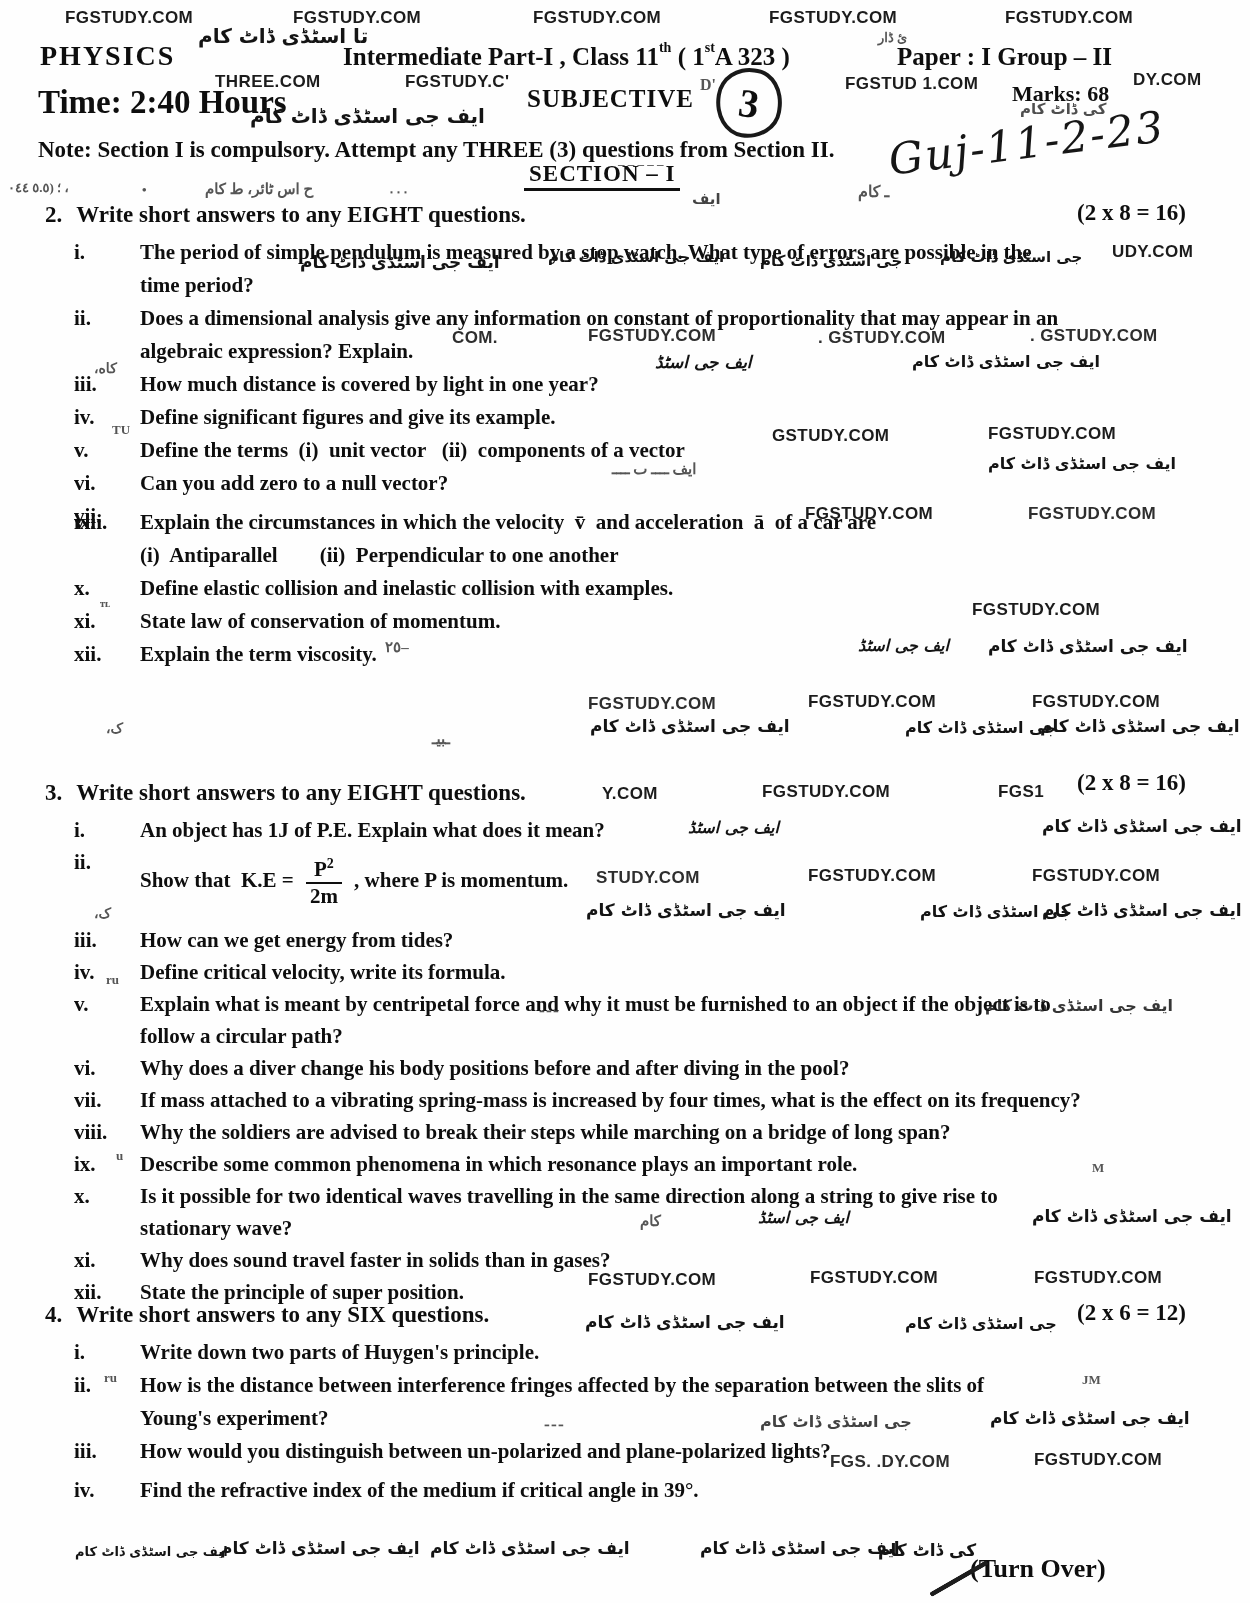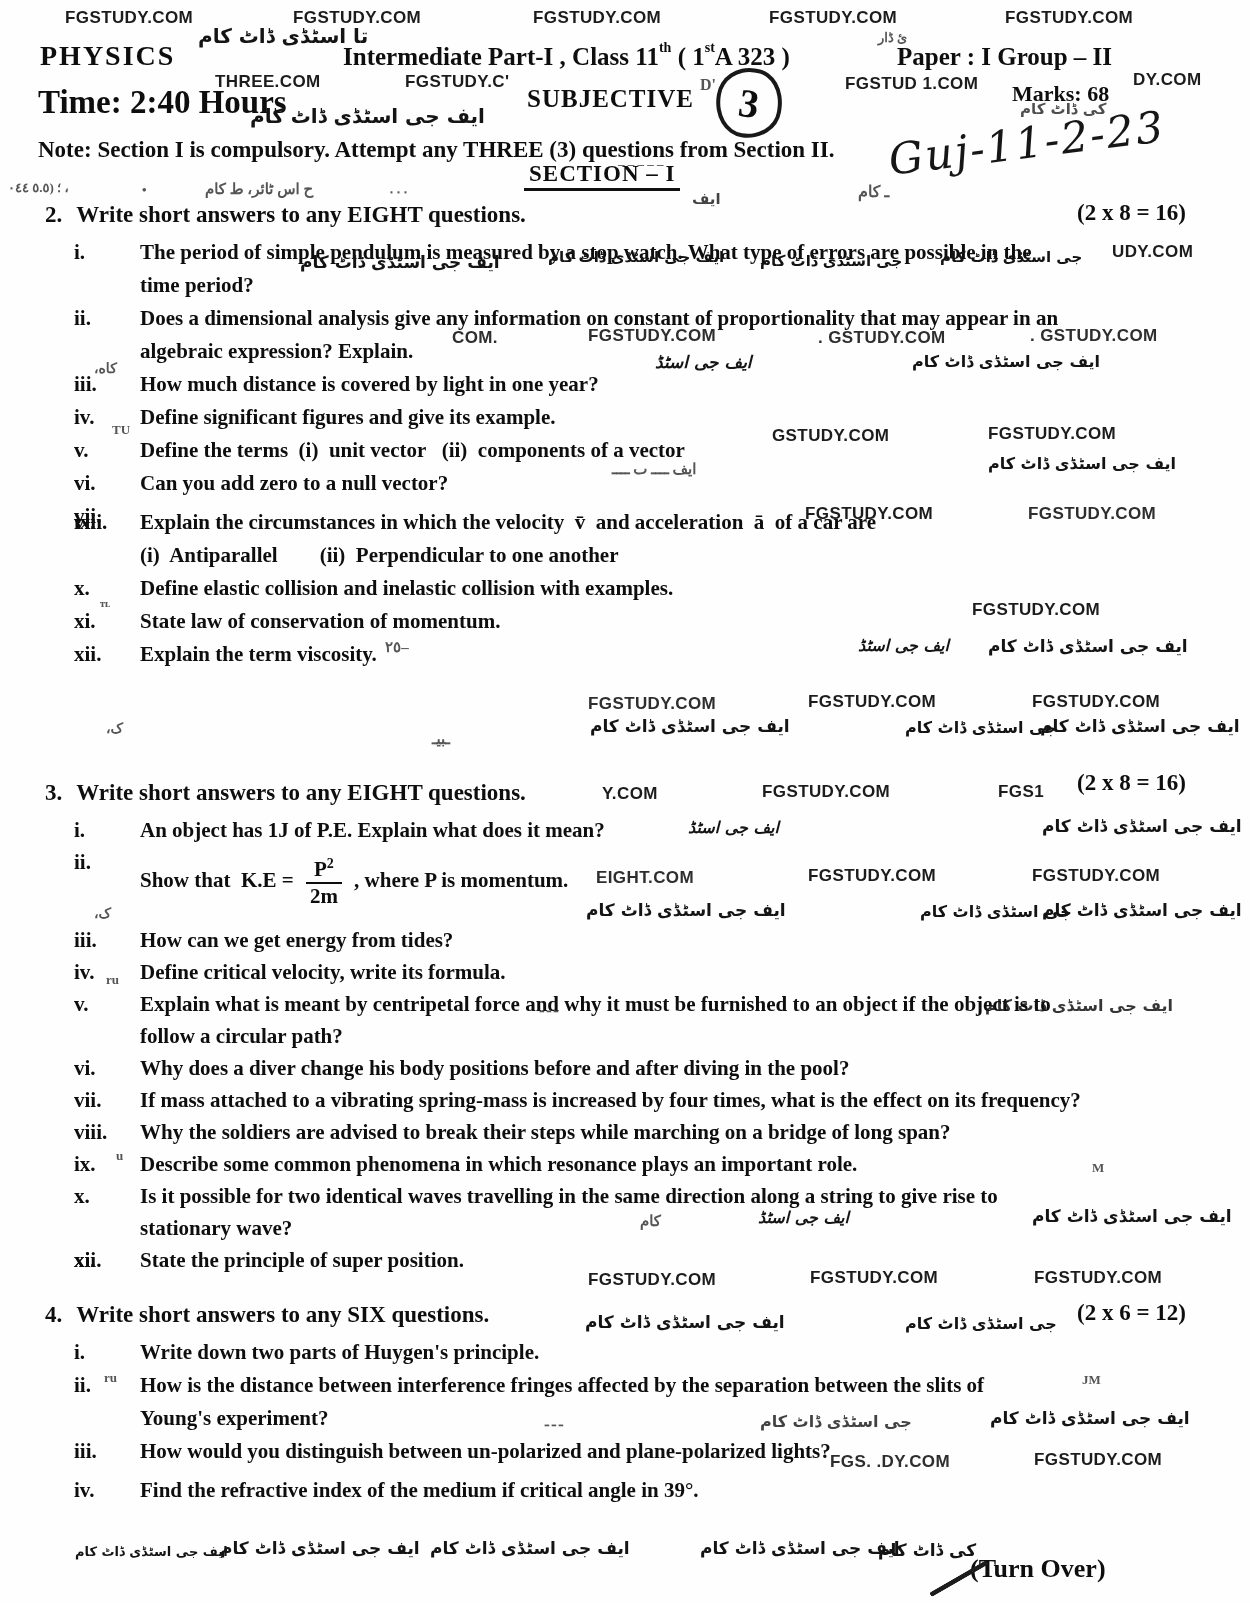--- a/index.html
+++ b/index.html
@@ -165,30 +165,30 @@
     <div class="item"><span class="rn">iii.</span><span>How can we get energy from tides?</span></div>
     <div class="item"><span class="rn">iv.</span><span>Define critical velocity, write its formula.</span></div>
     <div class="item"><span class="rn">v.</span><span>Explain what is meant by centripetal force and why it must be furnished to an object if the object is to
 follow a circular path?</span></div>
     <div class="item"><span class="rn">vi.</span><span>Why does a diver change his body positions before and after diving in the pool?</span></div>
     <div class="item"><span class="rn">vii.</span><span>If mass attached to a vibrating spring-mass is increased by four times, what is the effect on its frequency?</span></div>
     <div class="item"><span class="rn">viii.</span><span>Why the soldiers are advised to break their steps while marching on a bridge of long span?</span></div>
     <div class="item"><span class="rn">ix.</span><span>Describe some common phenomena in which resonance plays an important role.</span></div>
     <div class="item"><span class="rn">x.</span><span>Is it possible for two identical waves travelling in the same direction along a string to give rise to
 stationary wave?</span></div>
-    <div class="item"><span class="rn">xi.</span></div>
+    <div class="item"><span class="rn">xi.</span><span>Why does sound travel faster in solids than in gases?</span></div>
     <div class="item"><span class="rn">xii.</span><span>State the principle of super position.</span></div>
   </div>
 
   <span class="wm" style="left:602px;top:784px">Y.COM</span>
   <span class="wm" style="left:762px;top:782px">FGSTUDY.COM</span>
   <span class="wm" style="left:998px;top:782px">FGS1</span>
   <span class="uwm u16" style="left:688px;top:818px;font-style:italic">ایف جی اسٹڈ</span>
   <span class="uwm" style="left:1042px;top:816px">ایف جی اسٹڈی ڈاٹ کام</span>
-  <span class="wm deg" style="left:596px;top:868px">EIGHT.COM</span>
+  <span class="wm deg" style="left:596px;top:868px">STUDY.COM</span>
   <span class="wm" style="left:808px;top:866px">FGSTUDY.COM</span>
   <span class="wm" style="left:1032px;top:866px">FGSTUDY.COM</span>
   <span class="art" style="left:94px;top:905px;font-size:14px">،ک</span>
   <span class="uwm" style="left:586px;top:900px">ایف جی اسٹڈی ڈاٹ کام</span>
   <span class="uwm u16" style="left:920px;top:902px">جی اسٹڈی ڈاٹ کام</span>
   <span class="uwm" style="left:1042px;top:900px">ایف جی اسٹڈی ڈاٹ کام</span>
   <span class="art" style="left:106px;top:972px">ru</span>
   <span class="art" style="left:540px;top:1000px">ـ ـ ـ</span>
   <span class="uwm u16" style="left:985px;top:996px;opacity:.85">ایف جی اسٹڈی ڈاٹ کام</span>
   <span class="art" style="left:116px;top:1148px">u</span>

